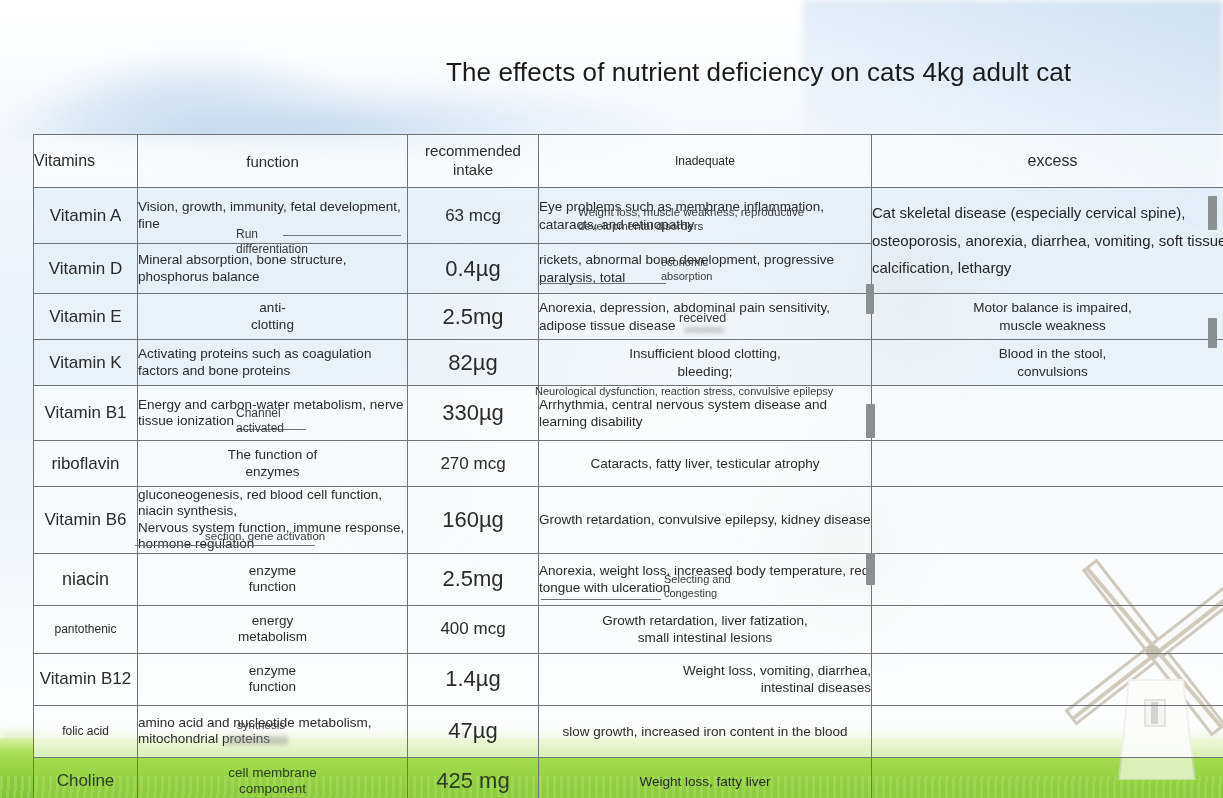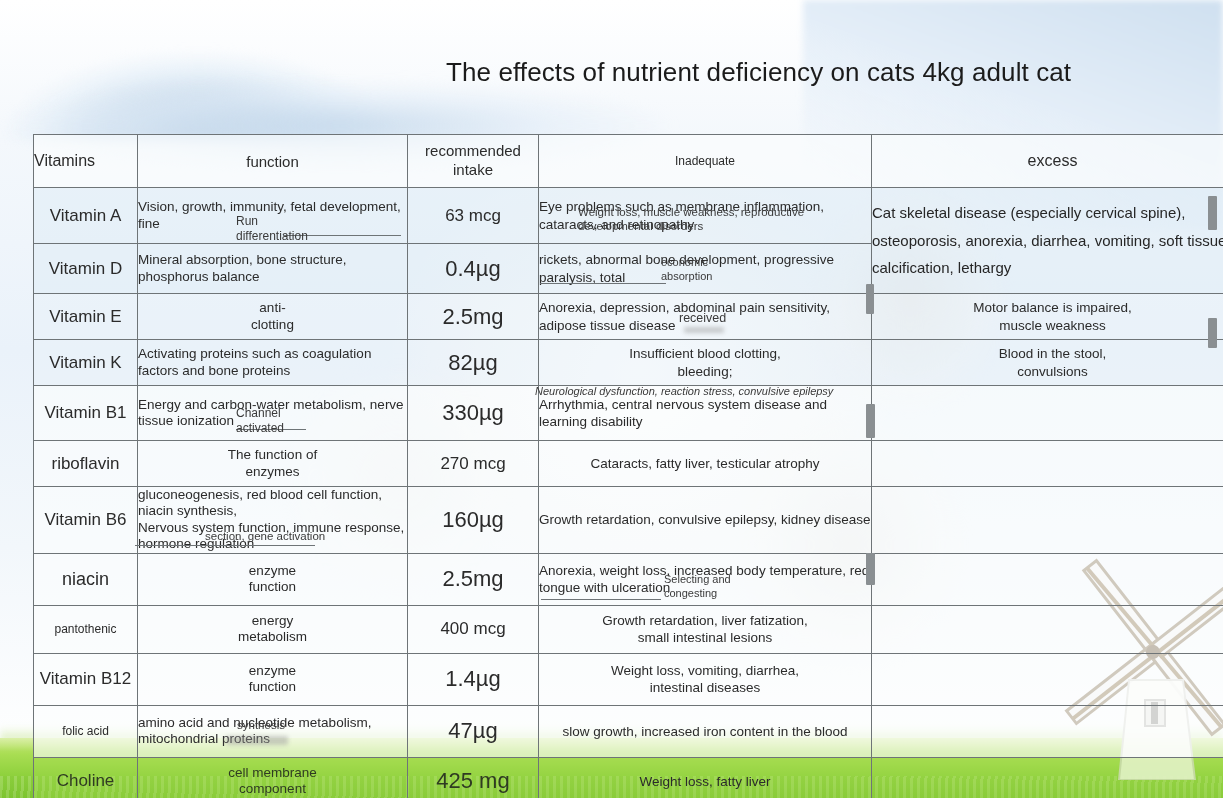--- a/index.html
+++ b/index.html
@@ -273,21 +273,21 @@
         <td class="ina ctr" style="white-space: pre-line;">Growth retardation, liver fatization,
 small intestinal lesions</td>
         <td class="exc"></td>
       </tr>
 
       <tr style="height:52px;">
         <td class="vit md">Vitamin B12</td>
         <td class="fun ctr" style="white-space: pre-line;">enzyme
 function</td>
         <td class="rec">1.4µg</td>
-        <td class="ina ctr" style="white-space: pre-line;">Weight loss, vomiting, diarrhea,
+        <td class="ina ctr" style="white-space: pre-line; text-align: right;">Weight loss, vomiting, diarrhea,
 intestinal diseases</td>
         <td class="exc"></td>
       </tr>
 
       <tr style="height:52px;">
         <td class="vit sm">folic acid</td>
         <td class="fun">amino acid and nucleotide metabolism, mitochondrial proteins</td>
         <td class="rec">47µg</td>
         <td class="ina ctr">slow growth, increased iron content in the blood</td>
         <td class="exc"></td>
@@ -298,39 +298,39 @@
         <td class="fun ctr" style="white-space: pre-line;">cell membrane
 component</td>
         <td class="rec">425 mg</td>
         <td class="ina ctr">Weight loss, fatty liver</td>
         <td class="exc"></td>
       </tr>
     </tbody>
   </table>
 </div>
 
-<div class="ov" style="left: 236px; top: 214px; font-size: 12px; white-space: pre-line;">Run
+<div class="ov" style="left: 236px; top: 227px; font-size: 12px; white-space: pre-line;">Run
 differentiation</div>
 <div class="ov-line" style="left:283px;top:235px;width:118px;"></div>
 
 <div class="ov" style="left: 578px; top: 205px; font-size: 11.5px; text-align: left; white-space: pre-line;">Weight loss, muscle weakness, reproductive
 developmental disorders</div>
 
 <div class="ov" style="left: 661px; top: 256px; font-size: 11px; white-space: pre-line;">economic
 absorption</div>
 <div class="ov-line" style="left:540px;top:283px;width:126px;"></div>
 
 <div class="ov" style="left:679px;top:311px;font-size:12.5px;">received</div>
 <div class="ov-smudge" style="left:684px;top:327px;width:40px;height:6px;"></div>
 
 <div class="ov" style="left: 236px; top: 406px; font-size: 12px; white-space: pre-line;">Channel
 activated</div>
 <div class="ov-line" style="left:236px;top:429px;width:70px;"></div>
 
-<div class="ov" style="left:535px;top:385px;font-size:11px;font-style:italic;">Neurological dysfunction, reaction stress, convulsive epilepsy</div>
+<div class="ov" style="left:535px;top:385px;font-size:11px;">Neurological dysfunction, reaction stress, convulsive epilepsy</div>
 
 <div class="ov" style="left:205px;top:529px;font-size:11.5px;">section, gene activation</div>
 <div class="ov-line" style="left:135px;top:545px;width:180px;"></div>
 
 <div class="ov" style="left: 664px; top: 573px; font-size: 11px; white-space: pre-line;">Selecting and
 congesting</div>
 <div class="ov-line" style="left:541px;top:599px;width:120px;"></div>
 
 <div class="ov" style="left:237px;top:718px;font-size:11.5px;">synthesis</div>
 <div class="ov-smudge" style="left:226px;top:736px;width:62px;height:9px;"></div>

